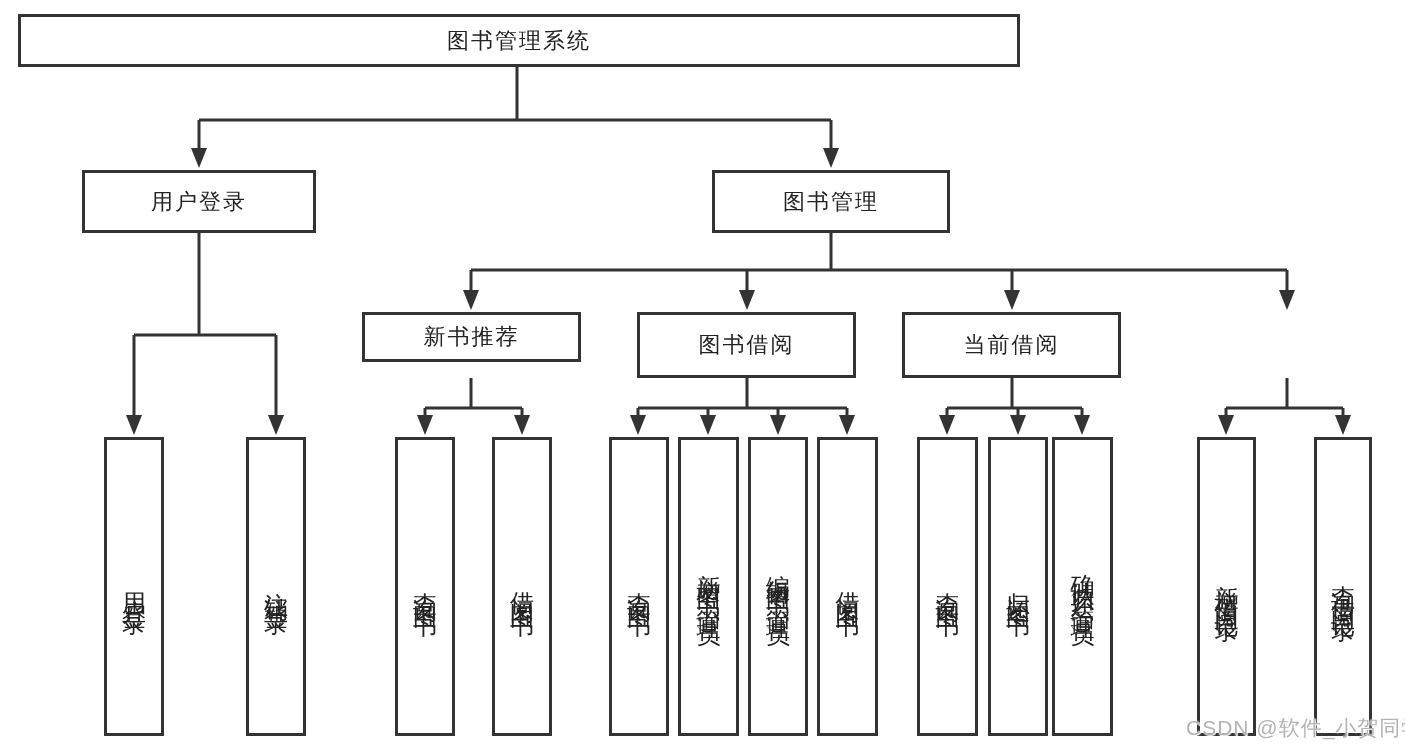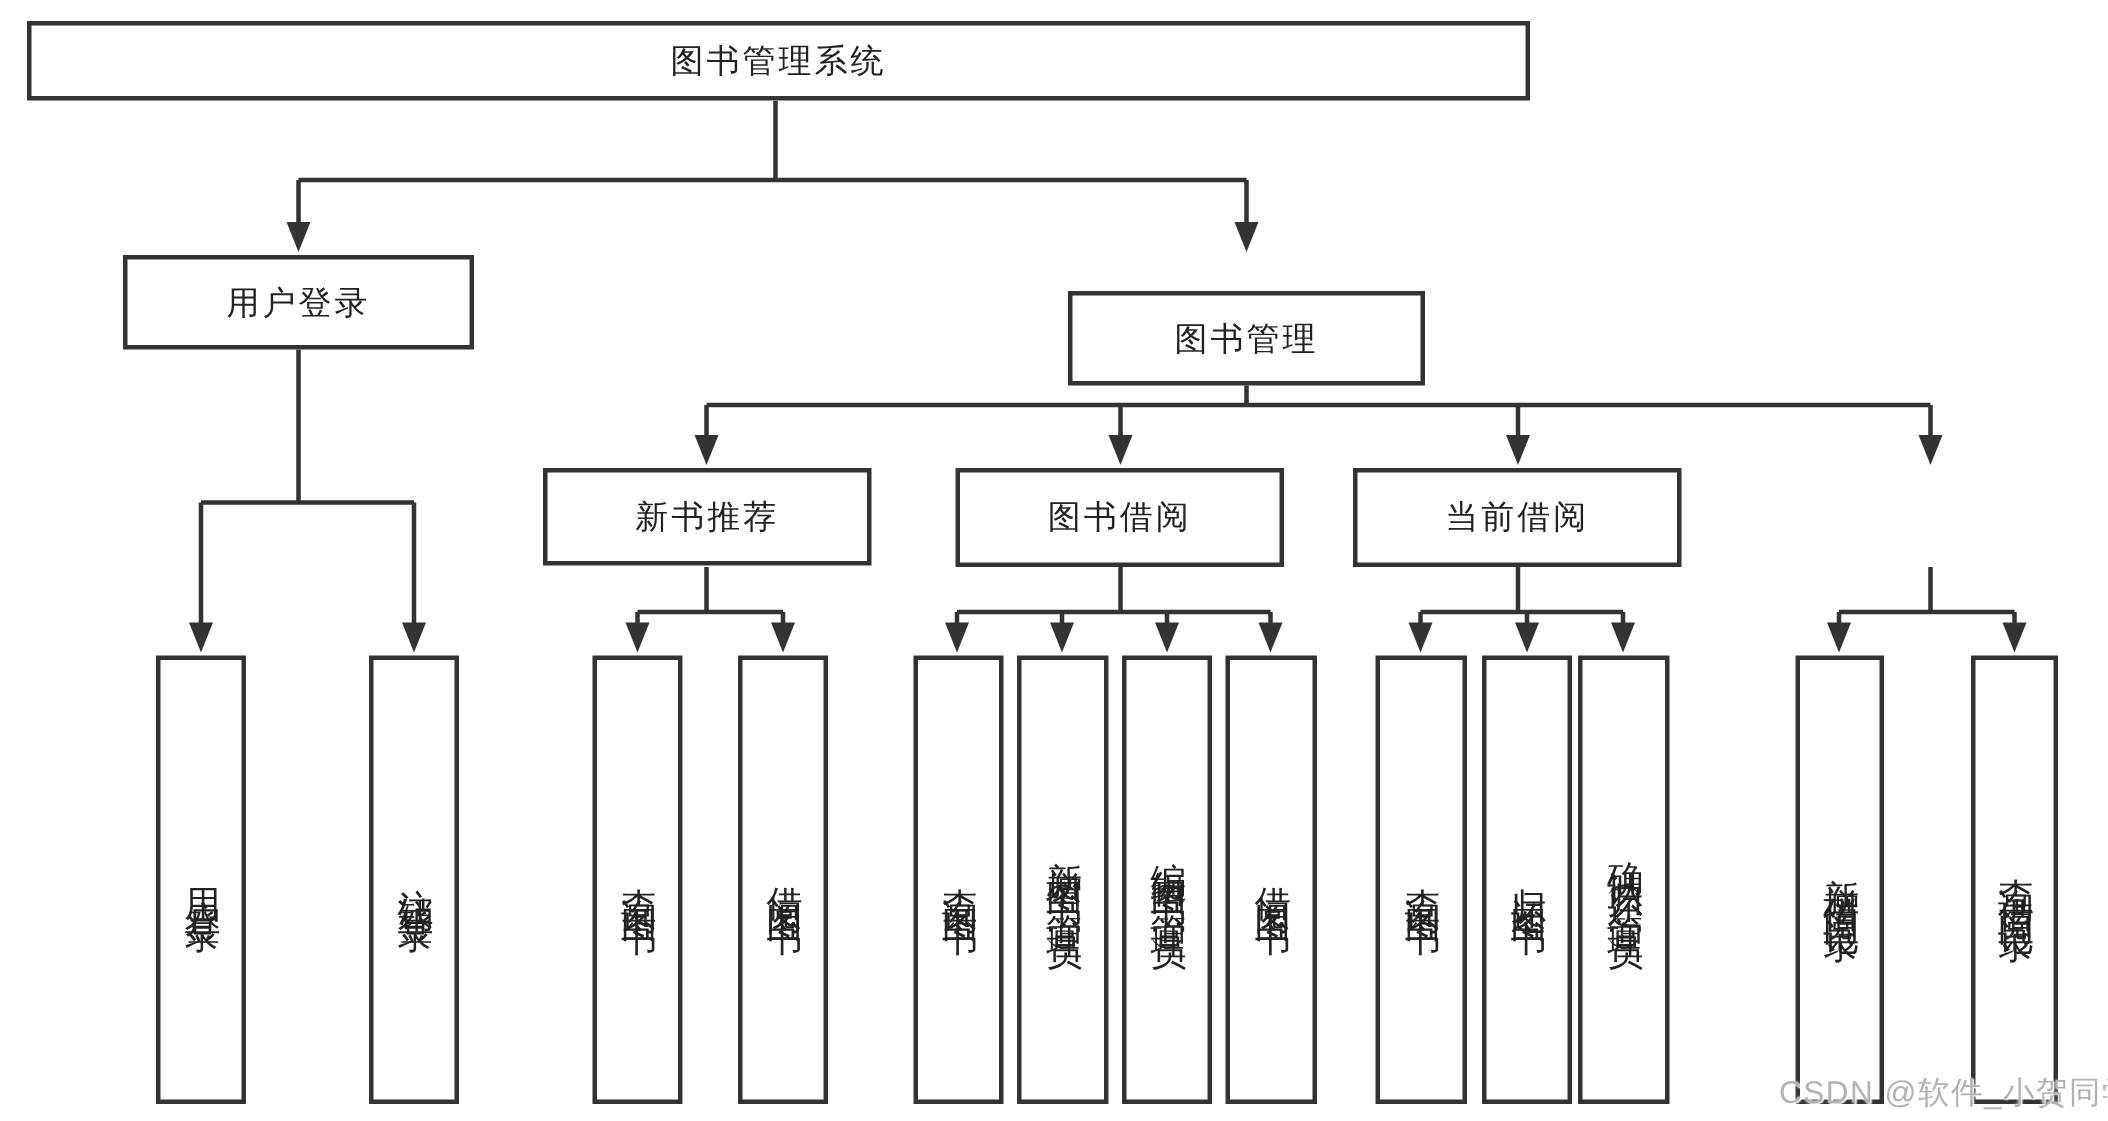--- a/index.html
+++ b/index.html
@@ -121,25 +121,25 @@
     </g>
   </svg>
 
   <div class="node h" style="left:18px; top:14px; width:1002px; height:53px;">
     <span>图书管理系统</span>
   </div>
 
   <div class="node h" style="left:82px; top:170px; width:234px; height:63px;">
     <span>用户登录</span>
   </div>
-  <div class="node h" style="left:712px; top:170px; width:238px; height:63px;margin-top:24px;">
+  <div class="node h" style="left:712px; top:170px; width:238px; height:63px;">
     <span>图书管理</span>
   </div>
 
-  <div class="node h" style="left:362px; top:312px; width:219px; height:65px;">
+  <div class="node h" style="left:362px; top:312px; width:219px; height:50px;">
     <span>新书推荐</span>
   </div>
   <div class="node h" style="left:637px; top:312px; width:219px; height:66px;">
     <span>图书借阅</span>
   </div>
   <div class="node h" style="left:902px; top:312px; width:219px; height:66px;">
     <span>当前借阅</span>
   </div>
 
   <div class="node v" style="left:104px; top:437px; width:60px; height:299px;">

